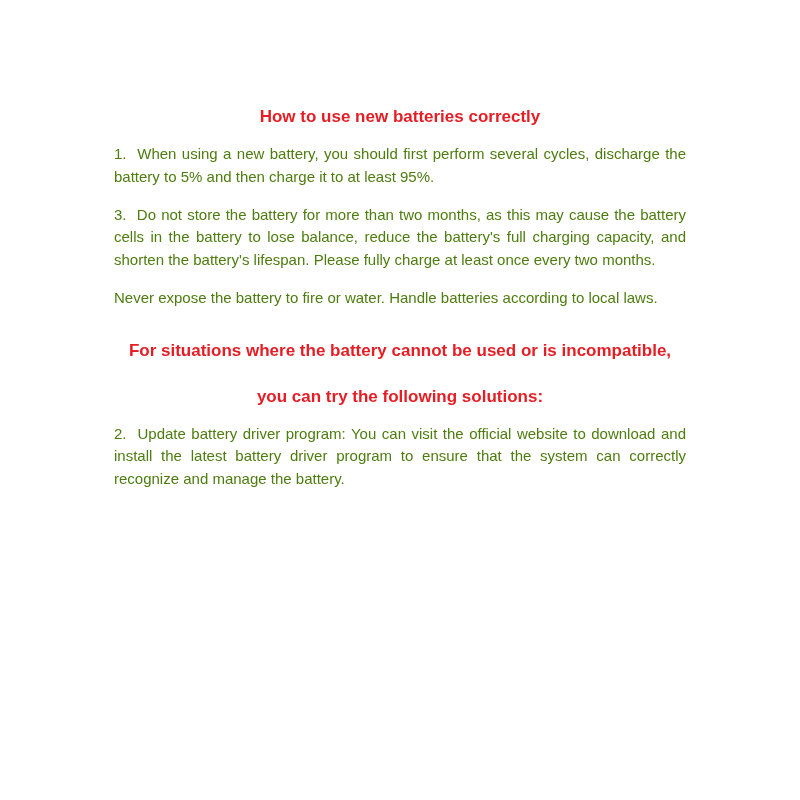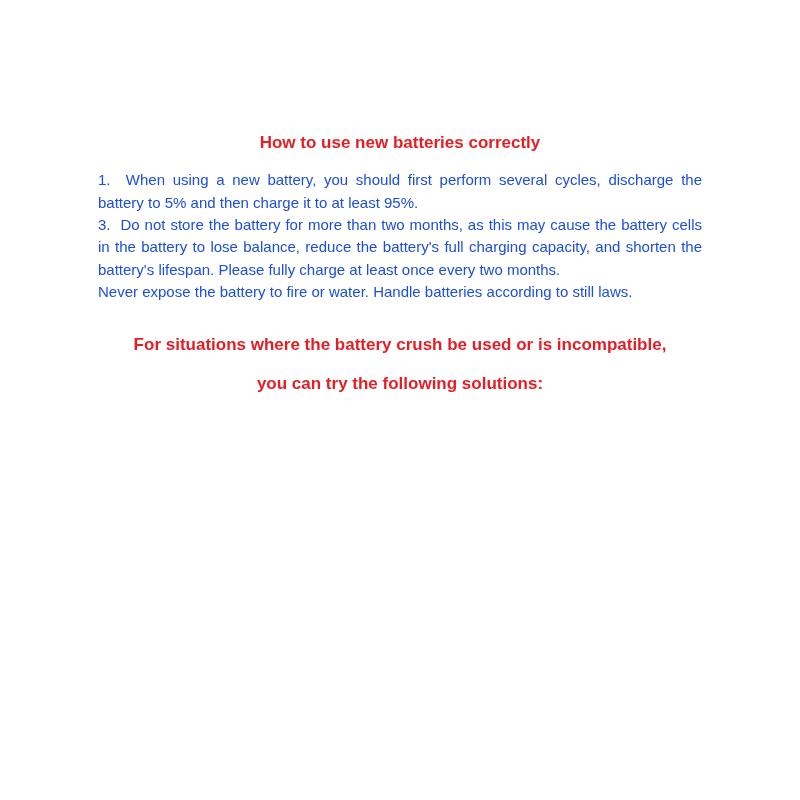--- a/index.html
+++ b/index.html
@@ -23,53 +23,53 @@
   .heading {
     color: #e51e25;
     font-size: 17px;
     font-weight: bold;
     text-align: center;
     margin: 0;
     line-height: 1.2;
   }
   .heading-1 {
     margin-bottom: 16px;
-    margin-top: 26px;
   }
   .heading-2a {
     margin-top: 32px;
   }
   .heading-2b {
-    margin-top: 18px;
+    margin-top: 25px;
     margin-bottom: 13px;
   }
   .body-text {
-    color: #1d4ed8;
+    color: #4d7c0f;
     font-size: 15px;
     line-height: 22.3px;
     text-align: justify;
-    margin: 0;
+    margin: 16px;
   }
 </style>
 </head>
 <body>
 
 <div class="page">
 
   <h1 class="heading heading-1">How to use new batteries correctly</h1>
 
   <p class="body-text">1.&nbsp; When using a new battery, you should first perform several cycles, discharge the battery to 5% and then charge it to at least 95%.</p>
 
 
   <p class="body-text">3.&nbsp; Do not store the battery for more than two months, as this may cause the battery cells in the battery to lose balance, reduce the battery's full charging capacity, and shorten the battery's lifespan. Please fully charge at least once every two months.</p>
 
 
-  <p class="body-text">Never expose the battery to fire or water. Handle batteries according to still laws.</p>
+  <p class="body-text">Never expose the battery to fire or water. Handle batteries according to local laws.</p>
 
 
-  <h2 class="heading heading-2a">For situations where the battery crush be used or is incompatible,</h2>
+  <h2 class="heading heading-2a">For situations where the battery cannot be used or is incompatible,</h2>
 
   <h2 class="heading heading-2b">you can try the following solutions:</h2>
 
 
+  <p class="body-text">2.&nbsp; Update battery driver program: You can visit the official website to download and install the latest battery driver program to ensure that the system can correctly recognize and manage the battery.</p>
 
 
 </div>
 
 </body></html>

